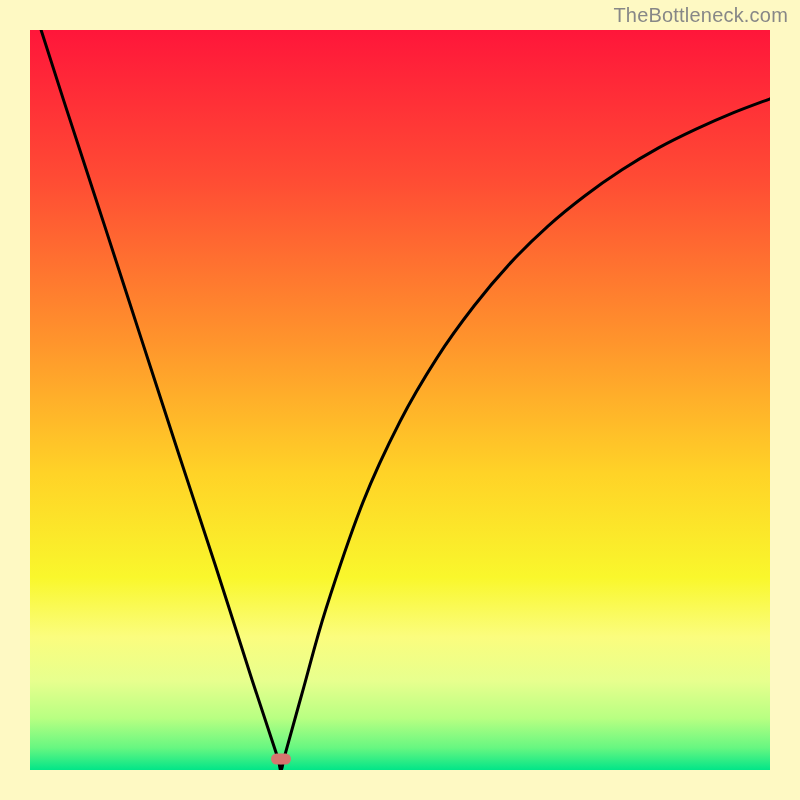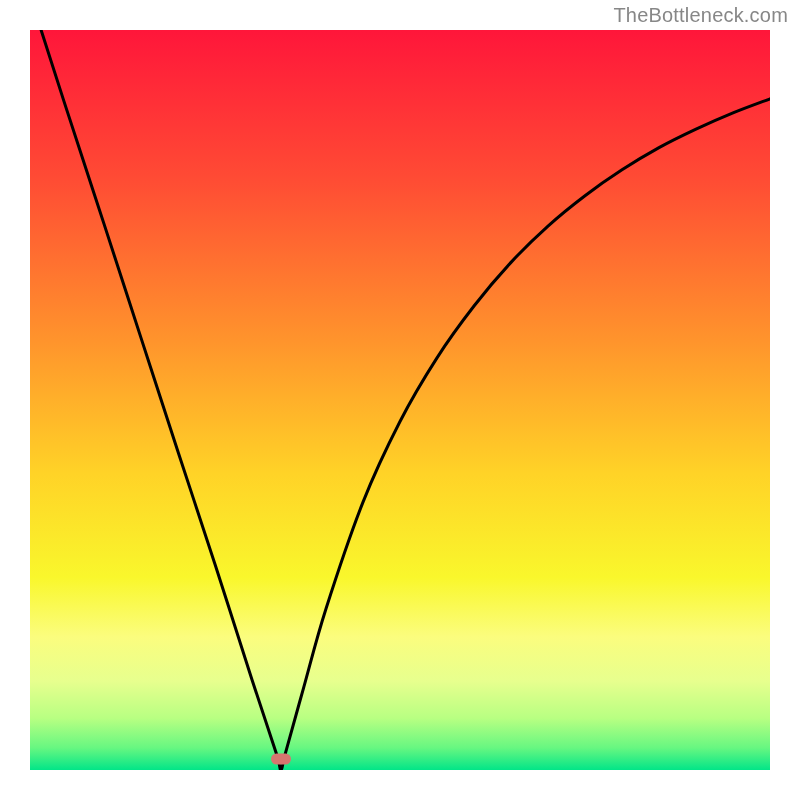--- a/index.html
+++ b/index.html
@@ -9,21 +9,21 @@
     height: 800px;
     background: #000;
     overflow: hidden;
   }
   .frame {
     position: absolute;
     left: 0;
     top: 0;
     width: 800px;
     height: 800px;
-    background: #ffffff;
+    background: #fef9c3;
   }
   .plot {
     position: absolute;
     left: 30px;
     top: 30px;
     width: 740px;
     height: 740px;
     overflow: hidden;
   }
   .gradient {

